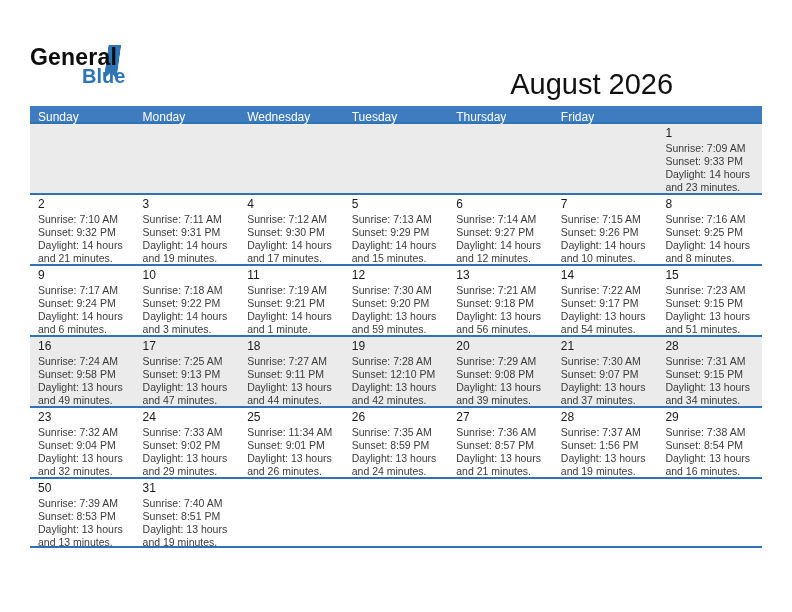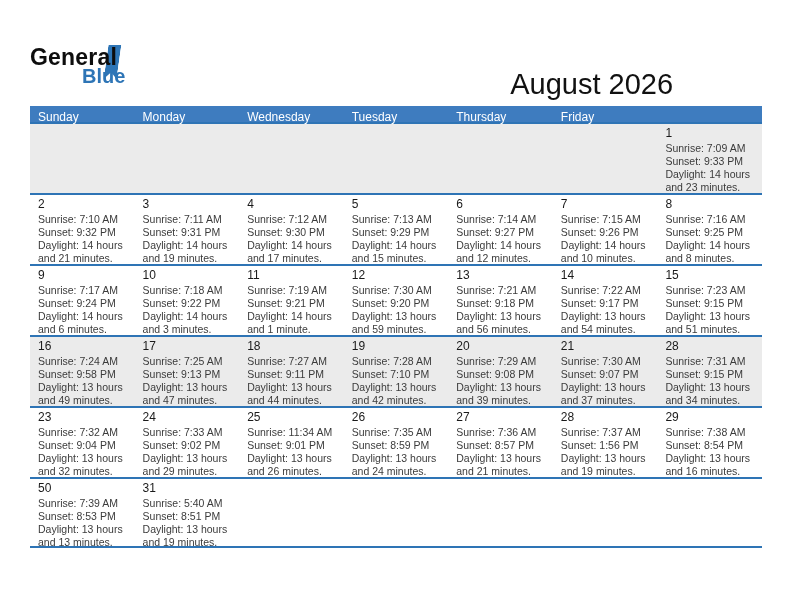--- a/index.html
+++ b/index.html
@@ -193,21 +193,21 @@
           <div class="day-cell">
             <div class="day-number">18</div>
             <div class="cell-line">Sunrise: 7:27 AM</div>
             <div class="cell-line">Sunset: 9:11 PM</div>
             <div class="cell-line">Daylight: 13 hours</div>
             <div class="cell-line">and 44 minutes.</div>
           </div>
           <div class="day-cell">
             <div class="day-number">19</div>
             <div class="cell-line">Sunrise: 7:28 AM</div>
-            <div class="cell-line">Sunset: 7:10 PM</div>
+            <div class="cell-line">Sunset: 12:10 PM</div>
             <div class="cell-line">Daylight: 13 hours</div>
             <div class="cell-line">and 42 minutes.</div>
           </div>
           <div class="day-cell">
             <div class="day-number">20</div>
             <div class="cell-line">Sunrise: 7:29 AM</div>
             <div class="cell-line">Sunset: 9:08 PM</div>
             <div class="cell-line">Daylight: 13 hours</div>
             <div class="cell-line">and 39 minutes.</div>
           </div>
@@ -280,21 +280,21 @@
         <div class="week-row">
           <div class="day-cell">
             <div class="day-number">50</div>
             <div class="cell-line">Sunrise: 7:39 AM</div>
             <div class="cell-line">Sunset: 8:53 PM</div>
             <div class="cell-line">Daylight: 13 hours</div>
             <div class="cell-line">and 13 minutes.</div>
           </div>
           <div class="day-cell">
             <div class="day-number">31</div>
-            <div class="cell-line">Sunrise: 5:40 AM</div>
+            <div class="cell-line">Sunrise: 7:40 AM</div>
             <div class="cell-line">Sunset: 8:51 PM</div>
             <div class="cell-line">Daylight: 13 hours</div>
             <div class="cell-line">and 19 minutes.</div>
           </div>
           <div class="day-cell"></div>
           <div class="day-cell"></div>
           <div class="day-cell"></div>
           <div class="day-cell"></div>
           <div class="day-cell"></div>
         </div>

